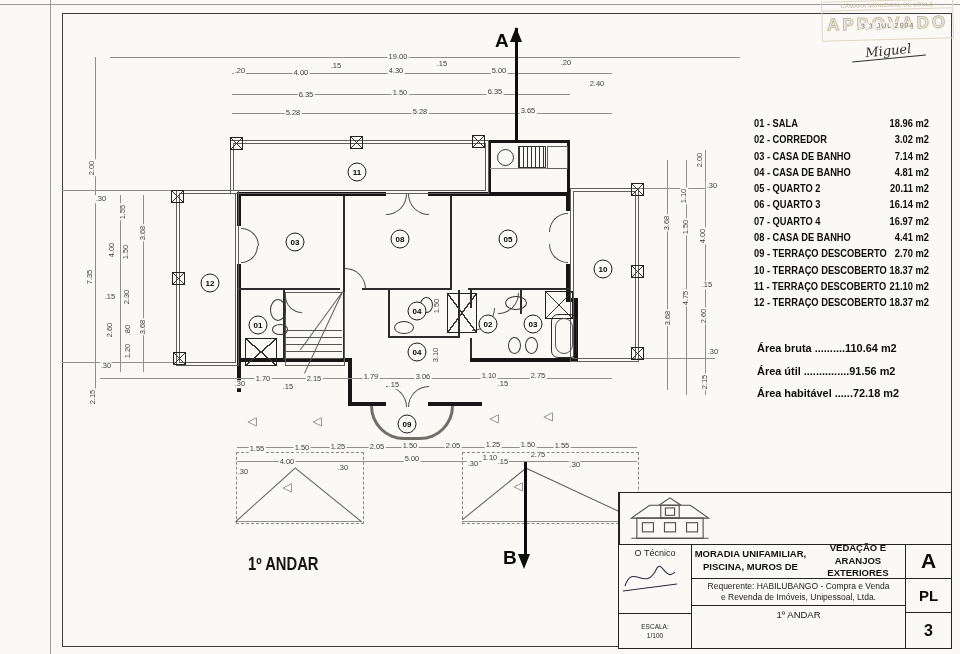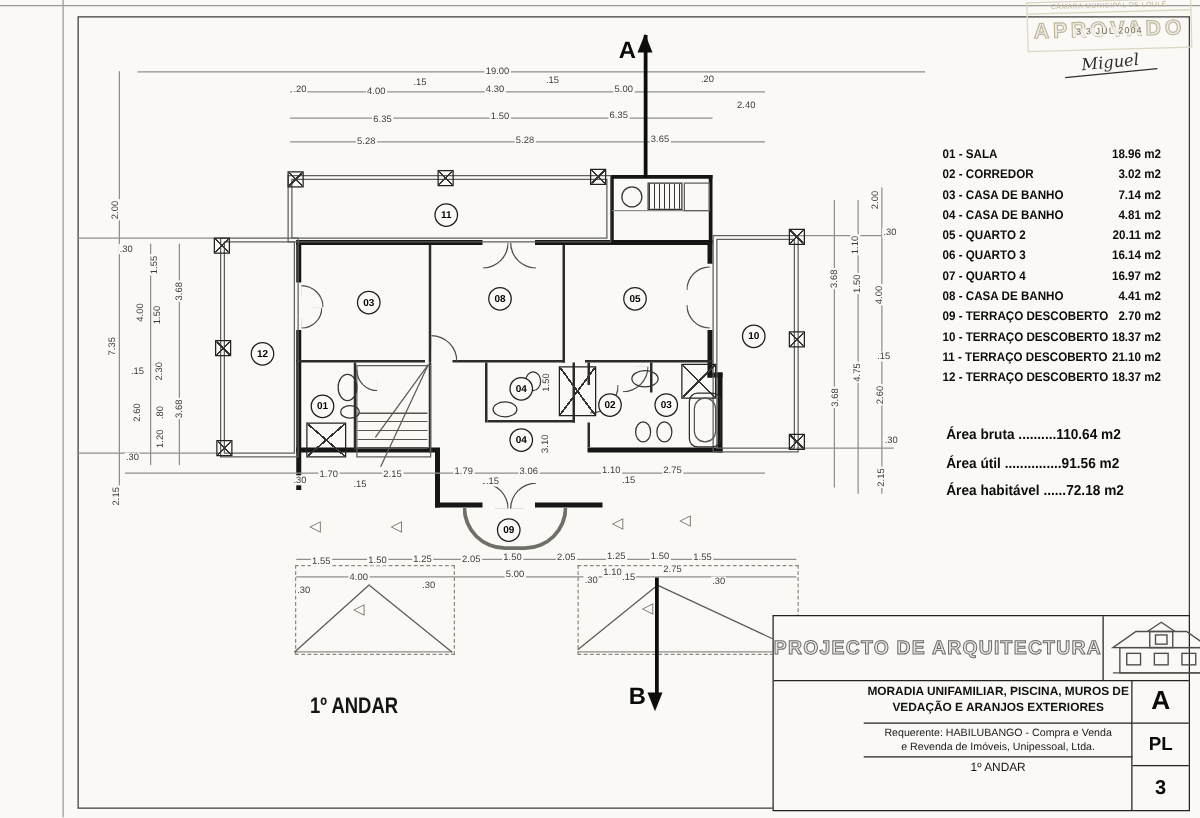--- a/index.html
+++ b/index.html
@@ -72,21 +72,21 @@
   .tb-title{flex:1;display:flex;align-items:center;justify-content:center;font-weight:bold;
     font-size:15.5px;letter-spacing:1px;color:rgba(0,0,0,0.07);-webkit-text-stroke:.8px #6b6b68;
     white-space:nowrap;}
   .tb-house{width:100px;border-left:1.6px solid #232323;display:flex;align-items:center;justify-content:center;}
   .tb-left{position:absolute;left:0;top:51px;width:72px;bottom:0;border-right:1.6px solid #232323;}
   .tb-tecnico{font-size:9px;color:#1c1c1c;text-align:center;margin-top:4px;}
   .tb-scale{position:absolute;left:0;right:0;bottom:0;height:34px;border-top:1.2px solid #232323;
     display:flex;flex-direction:column;align-items:center;justify-content:center;
     font-size:6.5px;color:#1c1c1c;line-height:1.4;}
   .tb-mid{position:absolute;left:72px;top:51px;right:45px;bottom:0;}
-  .tb-r1{height:34px;border-bottom:1.2px solid #232323;display:flex;flex-direction:column;
+  .tb-r1{height:34px;border-bottom:1.2px solid #232323;display:flex;flex-direction:row;
     align-items:center;justify-content:center;font-weight:bold;font-size:9.5px;color:#111;
     text-align:center;line-height:1.35;}
   .tb-r2{height:27px;border-bottom:1.2px solid #232323;display:flex;align-items:center;
     font-size:8.5px;color:#222;}
   .tb-r2 .loc-label{padding-left:4px;white-space:nowrap;}
   .tb-r2 .loc-value{flex:1;text-align:center;font-family:"Liberation Serif",serif;line-height:1.25;
     padding-right:4px;}
   .tb-r3{height:26px;border-bottom:1.2px solid #232323;display:flex;flex-direction:column;
     align-items:center;justify-content:center;font-size:8.5px;color:#1a1a1a;text-align:center;line-height:1.3;}
   .tb-r4{height:16px;display:flex;align-items:center;justify-content:center;font-size:9.5px;color:#161616;}
@@ -369,37 +369,46 @@
       </div>
     </div>
   <div id="area-totals">
       <div class="area-row">Área bruta ..........110.64 m2</div>
       <div class="area-row">Área útil ...............91.56 m2</div>
       <div class="area-row">Área habitável ......72.18 m2</div>
     </div>
 
   <div id="tb">
     <div class="tb-top">
-      <div class="tb-title">PROJECTO DE ARQUITECTURA</div>
       <div class="tb-house">
         <svg width="92" height="46" viewBox="0 0 100 50">
           <g fill="none" stroke="#4e4e4a" stroke-width="1.2">
             <path d="M8 24 L28 10 H72 L92 24 Z"></path>
             <rect x="14" y="24" width="72" height="22"></rect>
             <path d="M38 10 L50 2 L62 10"></path>
             <rect x="40" y="10" width="20" height="14"></rect>
             <rect x="20" y="29" width="12" height="10"></rect>
             <rect x="44" y="29" width="12" height="10"></rect>
             <rect x="68" y="29" width="12" height="10"></rect>
             <rect x="45" y="13" width="10" height="8"></rect>
             <path d="M8 46 H92"></path>
           </g>
         </svg>
       </div>
     </div>
+    <div class="tb-left">
+      <div class="tb-tecnico">O Técnico</div>
+      <svg width="68" height="38" viewBox="0 0 68 38">
+        <path d="M6 28 C14 4, 26 36, 38 10 C43 2, 47 24, 56 14 M4 33 L58 26" fill="none" stroke="#2b2b40" stroke-width="1.1"></path>
+      </svg>
+      <div class="tb-scale">
+        <span>ESCALA:</span>
+        <span>1/100</span>
+      </div>
+    </div>
     <div class="tb-mid">
       <div class="tb-r1">
         <span>MORADIA UNIFAMILIAR,  PISCINA, MUROS DE</span>
         <span>VEDAÇÃO E ARANJOS EXTERIORES</span>
       </div>
       <div class="tb-r3">
         <span>Requerente: HABILUBANGO - Compra e Venda</span>
         <span>e Revenda de Imóveis, Unipessoal, Ltda.</span>
       </div>
       <div class="tb-r4">1º ANDAR</div>

